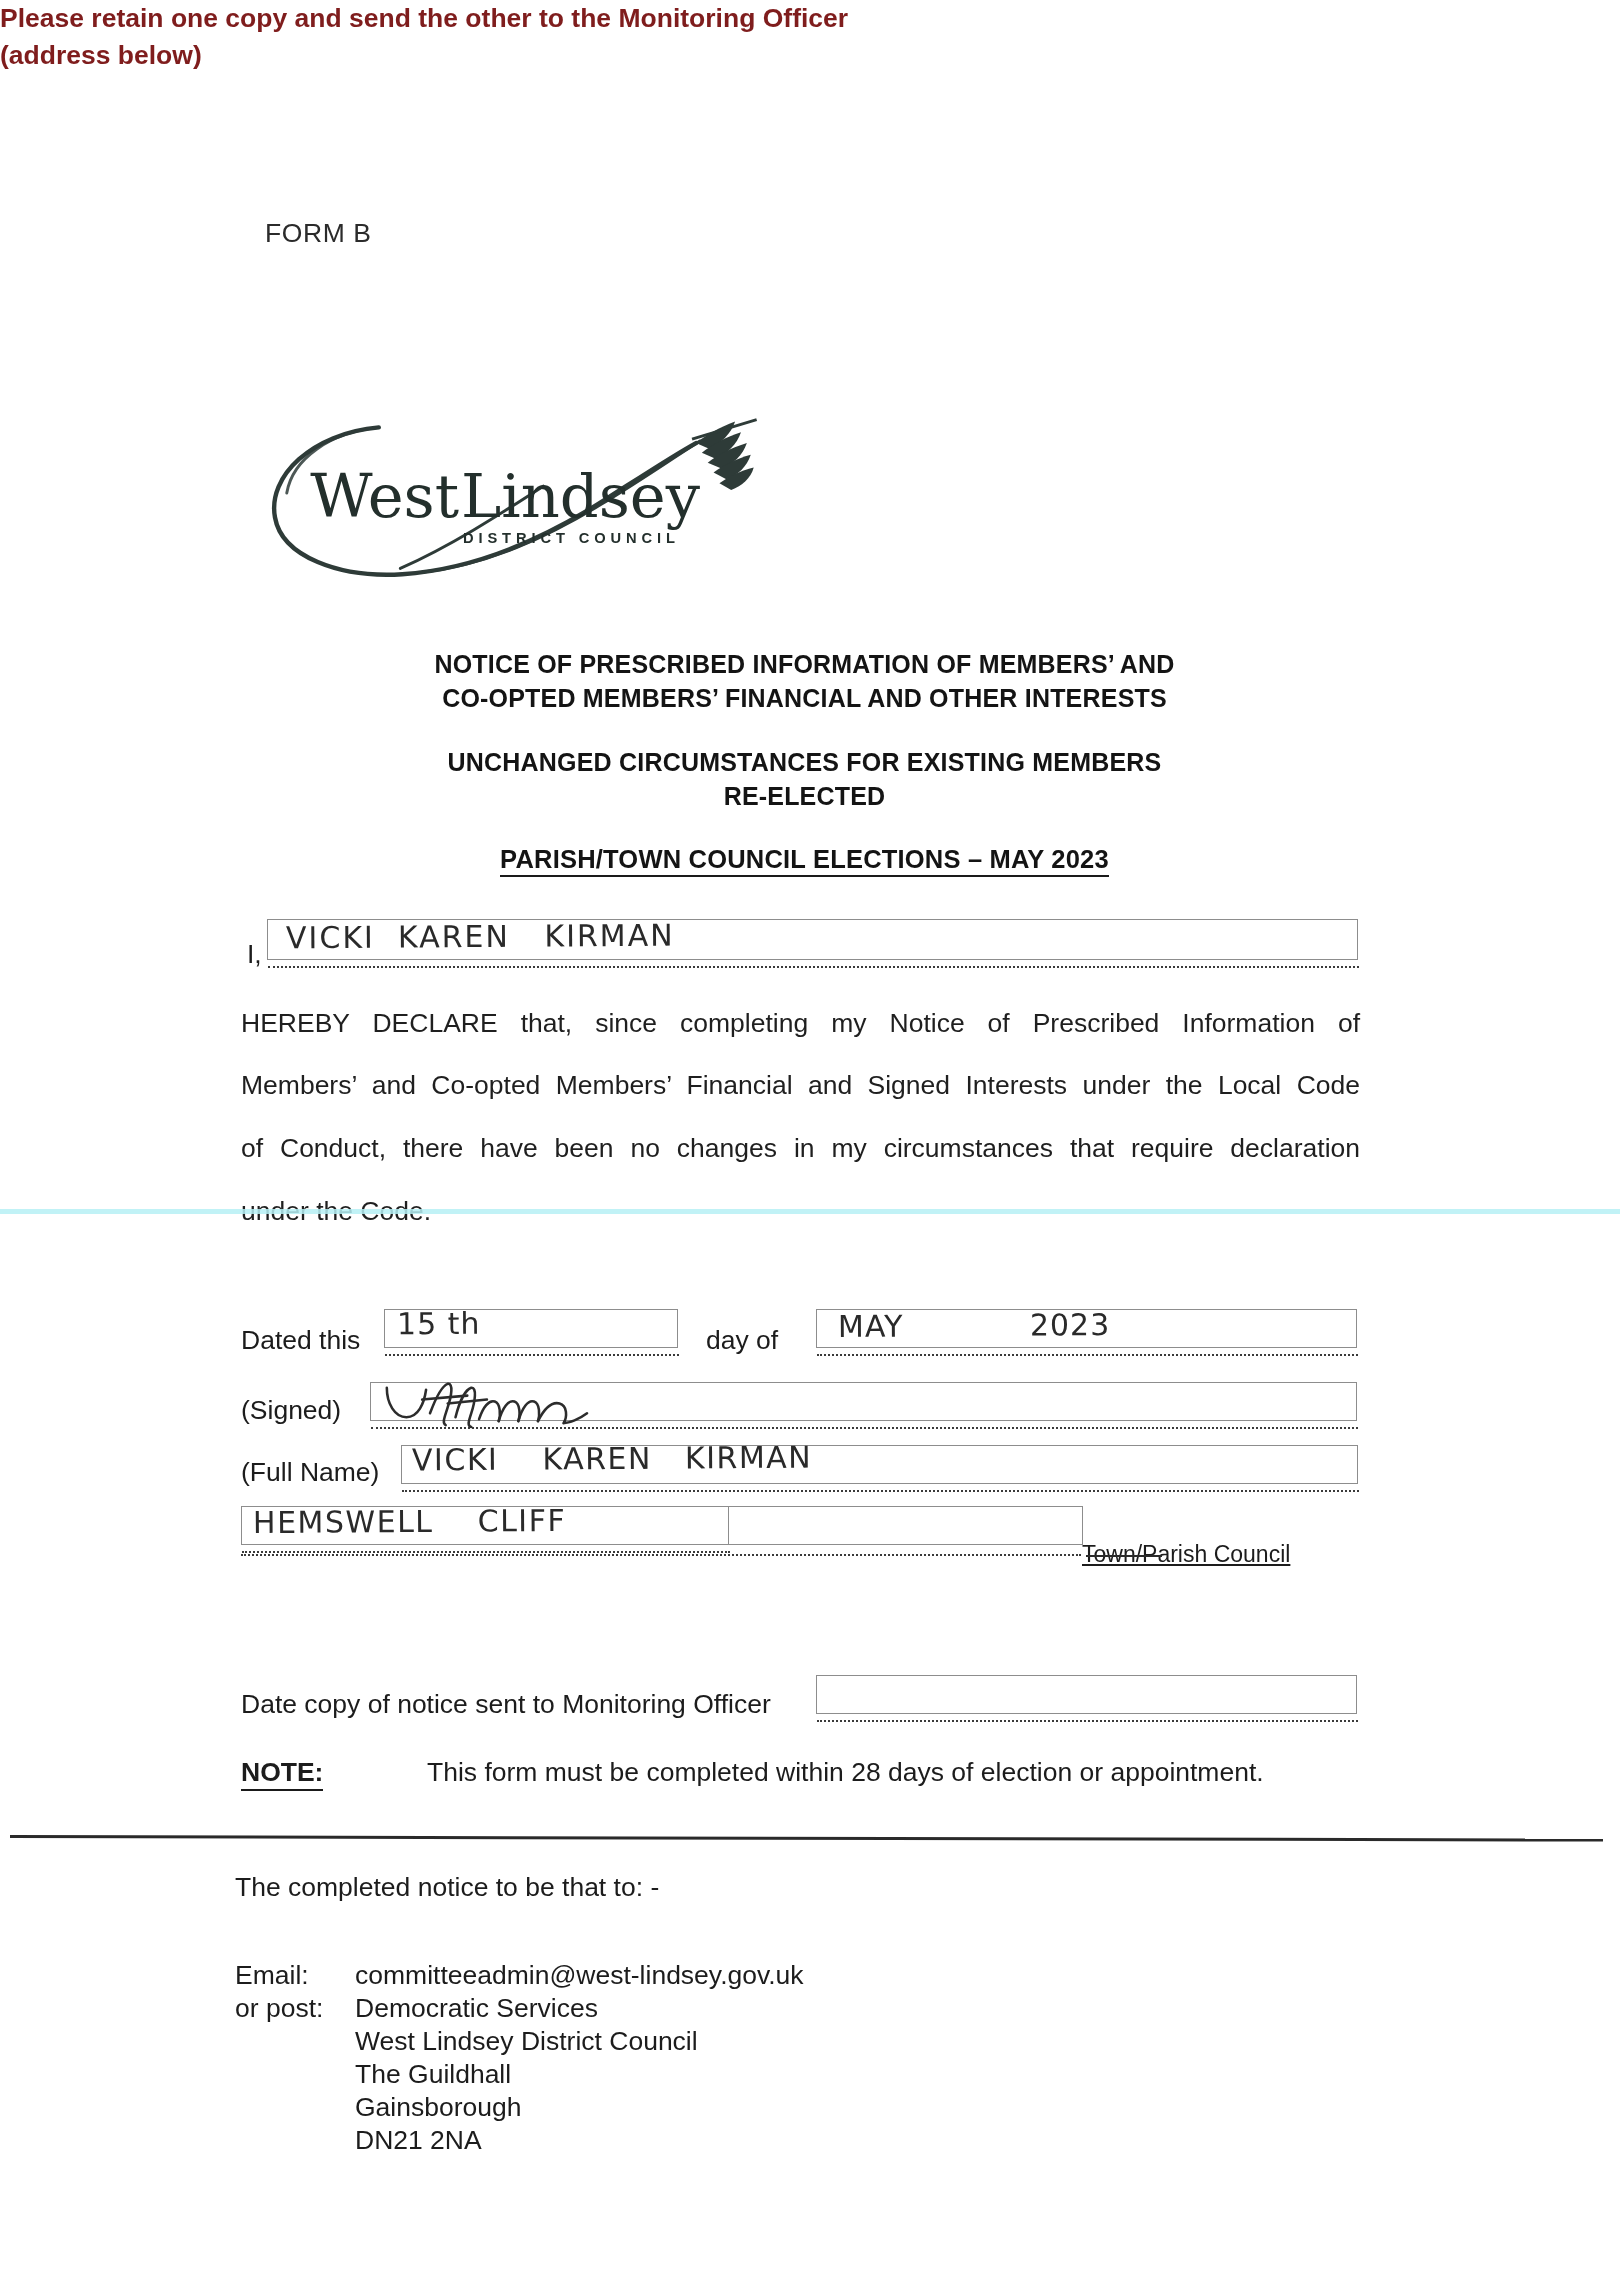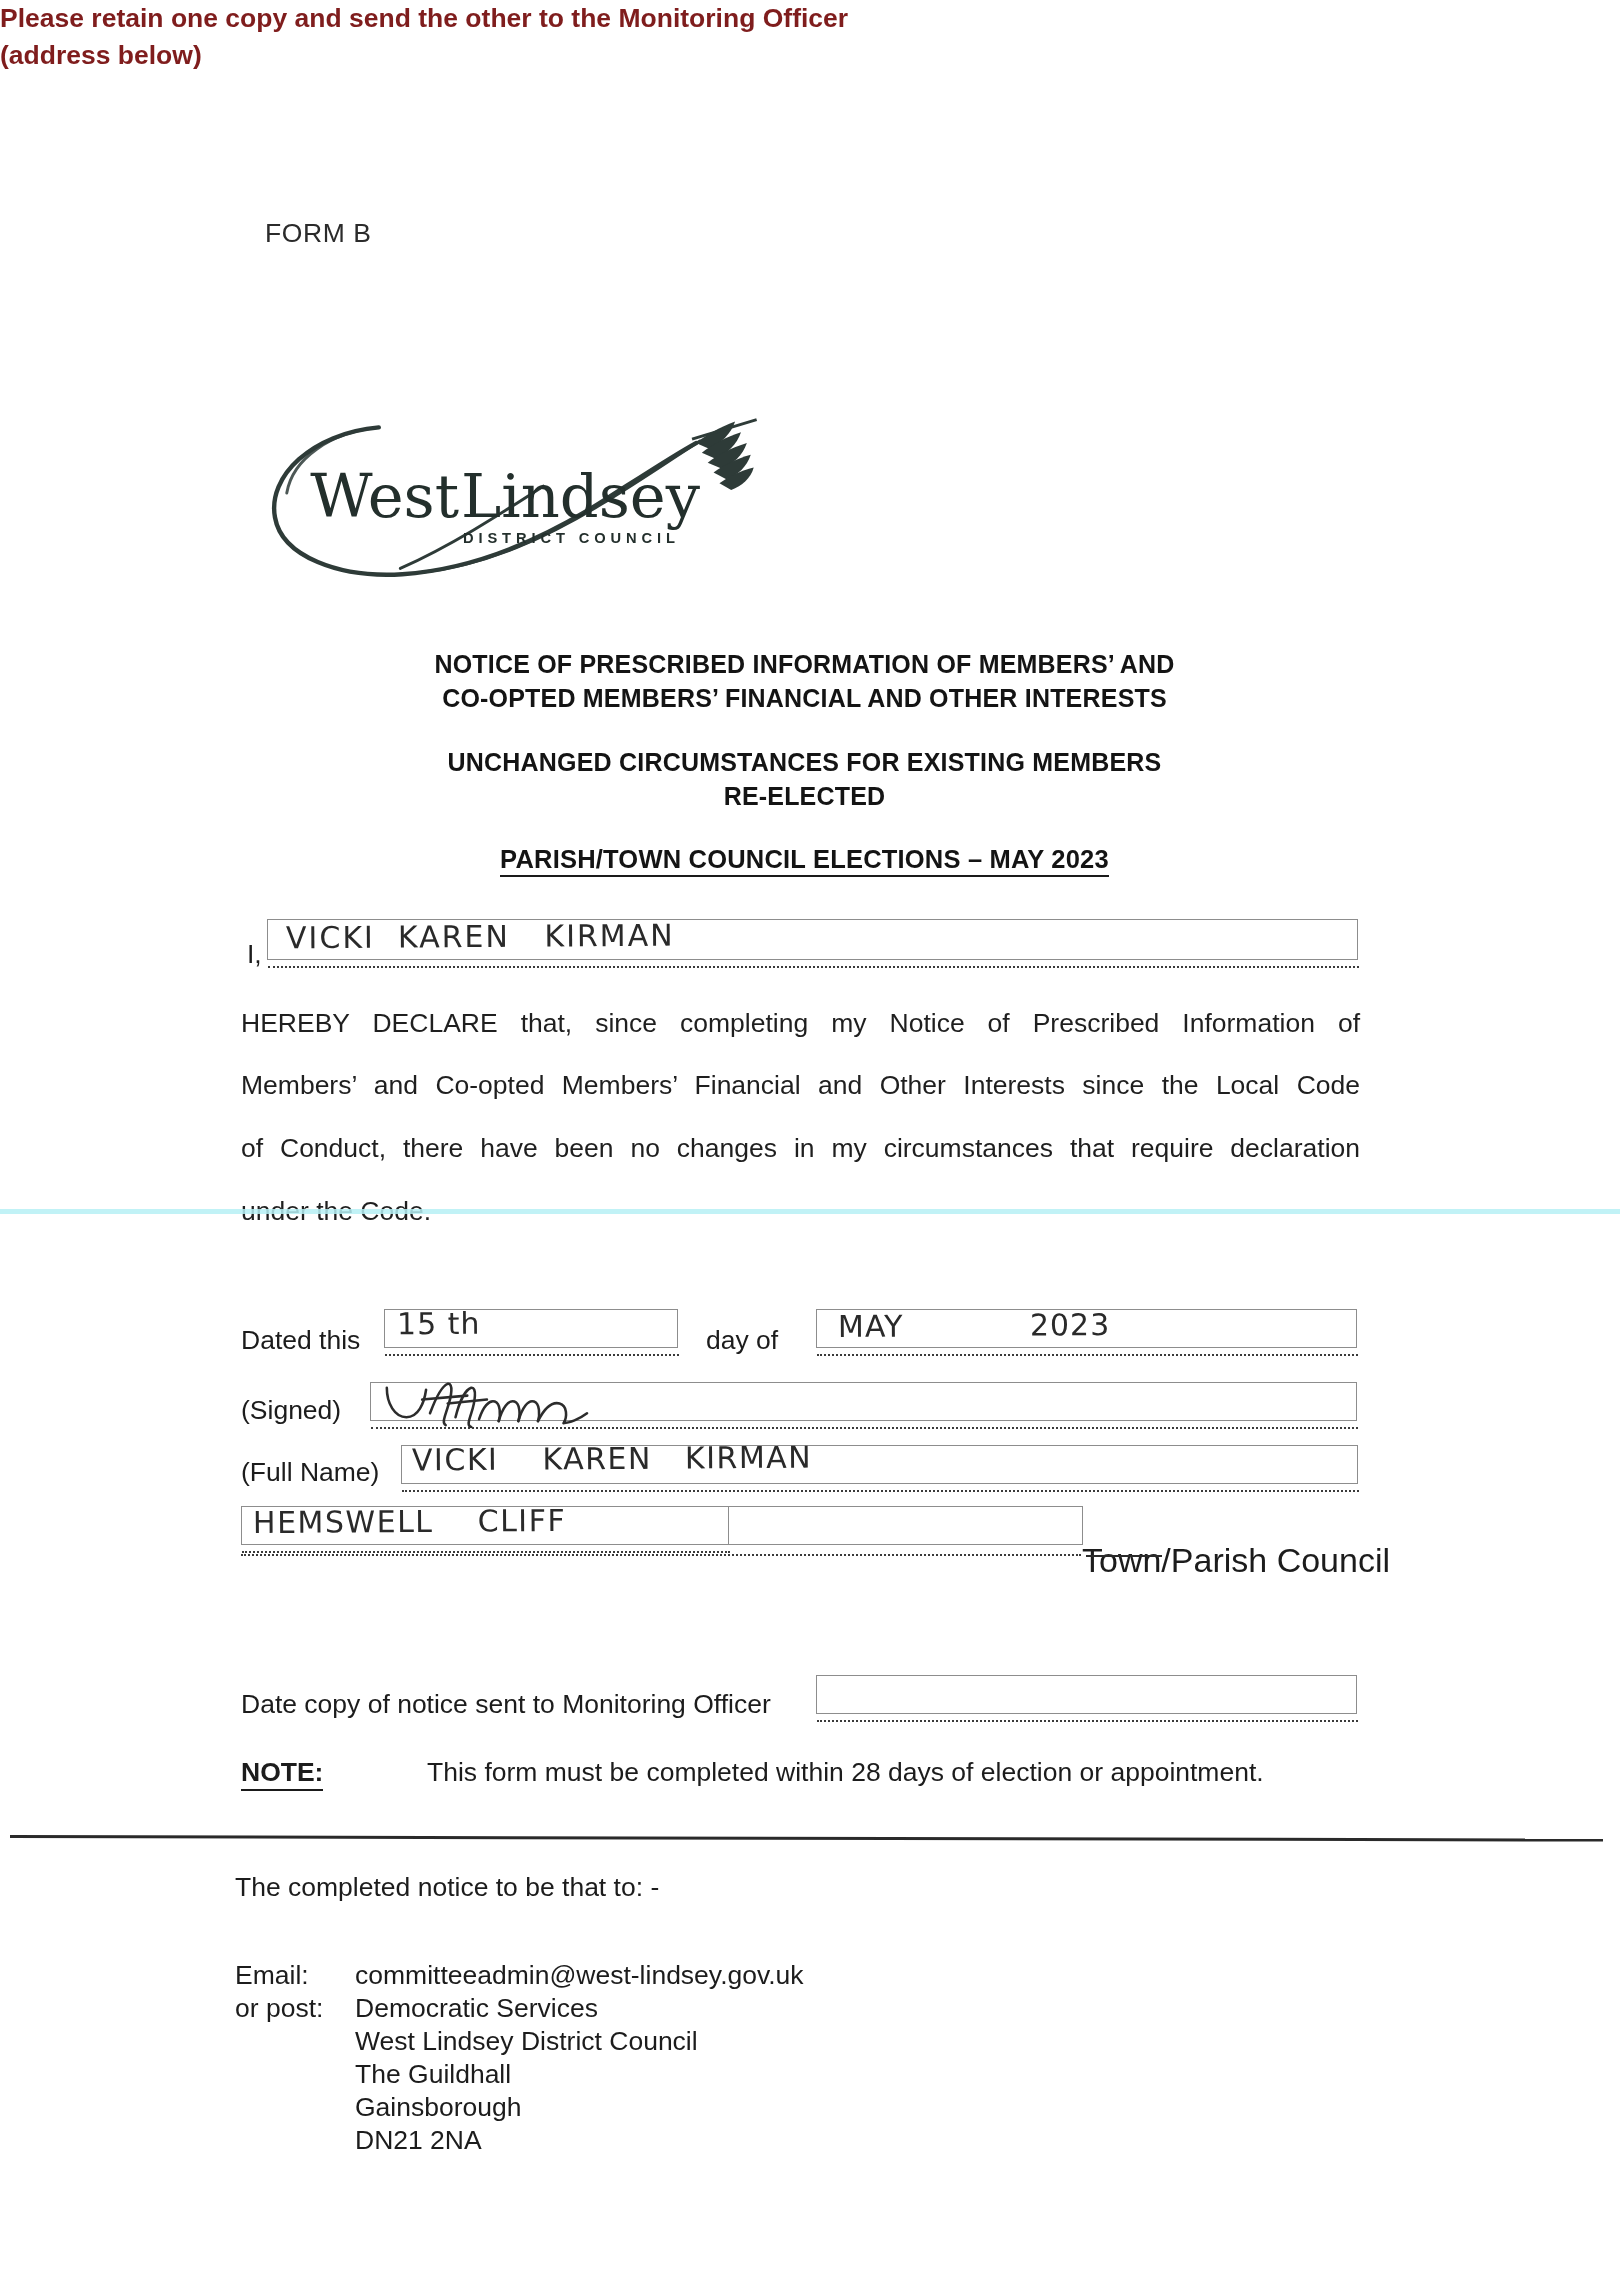--- a/index.html
+++ b/index.html
@@ -155,21 +155,21 @@
     border-bottom: 2.9px dotted #3a3a3a;
   }
   #parish-box-ext {
     position: absolute;
     left: 729px; top: 1506px;
     width: 354px; height: 39px;
     border: 1.5px solid #8d8d8d;
     border-left: none;
     box-sizing: border-box;
   }
-  #parish-suffix { left: 1082px; top: 1541px; font-size: 34px; }
+  #parish-suffix { left: 1082px; top: 1541px; font-size: 23px; text-decoration: underline; }
   #parish-strike {
     position: absolute;
     left: 1086px; top: 1555px;
     width: 76px; height: 0;
     border-bottom: 2.5px solid #2a2a2a;
   }
 
   
   #mo-label { left: 241px; top: 1689px; font-size: 26.5px; }
   #mo-field { left: 816px; top: 1675px; width: 541px; height: 39px; }
@@ -253,21 +253,21 @@
   </div>
   <div class="title-blk" id="title-3">
     <span class="u">PARISH/TOWN COUNCIL ELECTIONS –   MAY 2023</span>
   </div>
 
   <div class="txt" id="i-label">I,</div>
   <div class="field" id="name-field"></div>
   <div class="hw" id="name-hand">VICKI  KAREN   KIRMAN</div>
 
   <div class="decl-line" id="decl-1">HEREBY DECLARE that, since completing my Notice of Prescribed Information of</div>
-  <div class="decl-line" id="decl-2">Members’ and Co-opted Members’ Financial and Other Interests since the Local Code</div>
+  <div class="decl-line" id="decl-2">Members’ and Co-opted Members’ Financial and Signed Interests under the Local Code</div>
   <div class="decl-line" id="decl-3">of Conduct, there have been no changes in my circumstances that require declaration</div>
   <div class="decl-line last" id="decl-4">under the Code.</div>
 
   <div id="scan-line"></div>
 
   <div class="txt" id="dated-label">Dated this</div>
   <div class="field" id="day-field"></div>
   <div class="hw" id="day-hand">15 th</div>
   <div class="txt" id="dayof-label">day of</div>
   <div class="field" id="month-field"></div>

